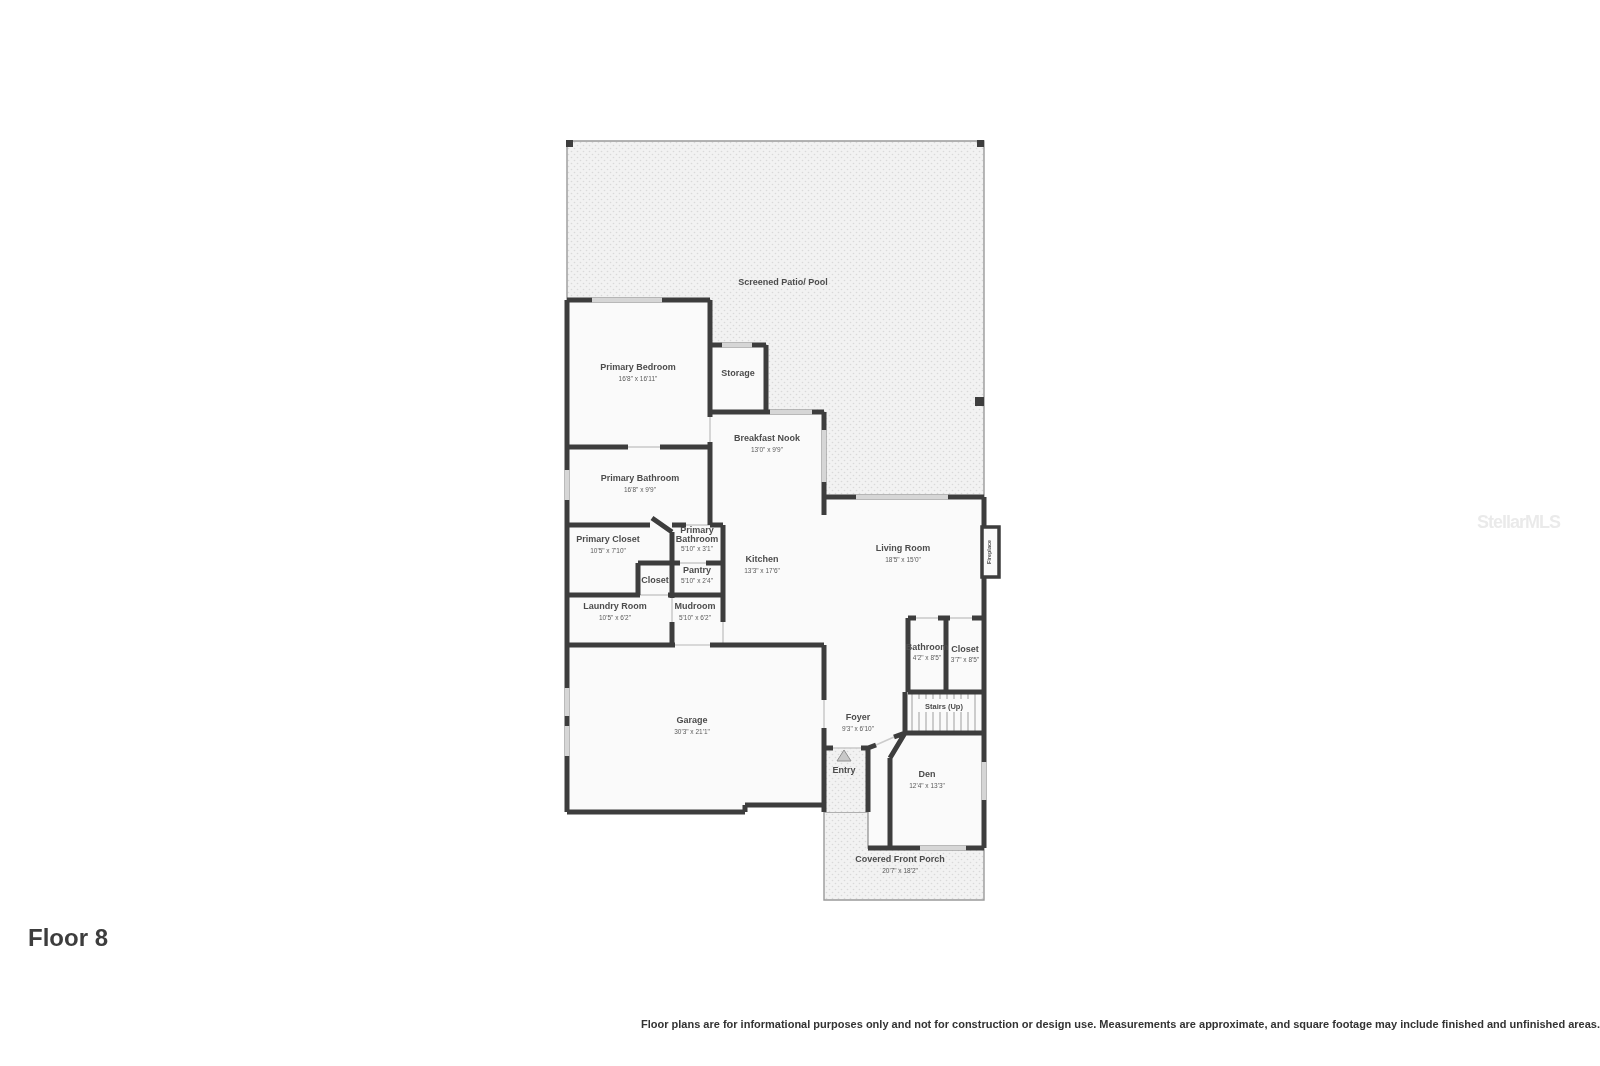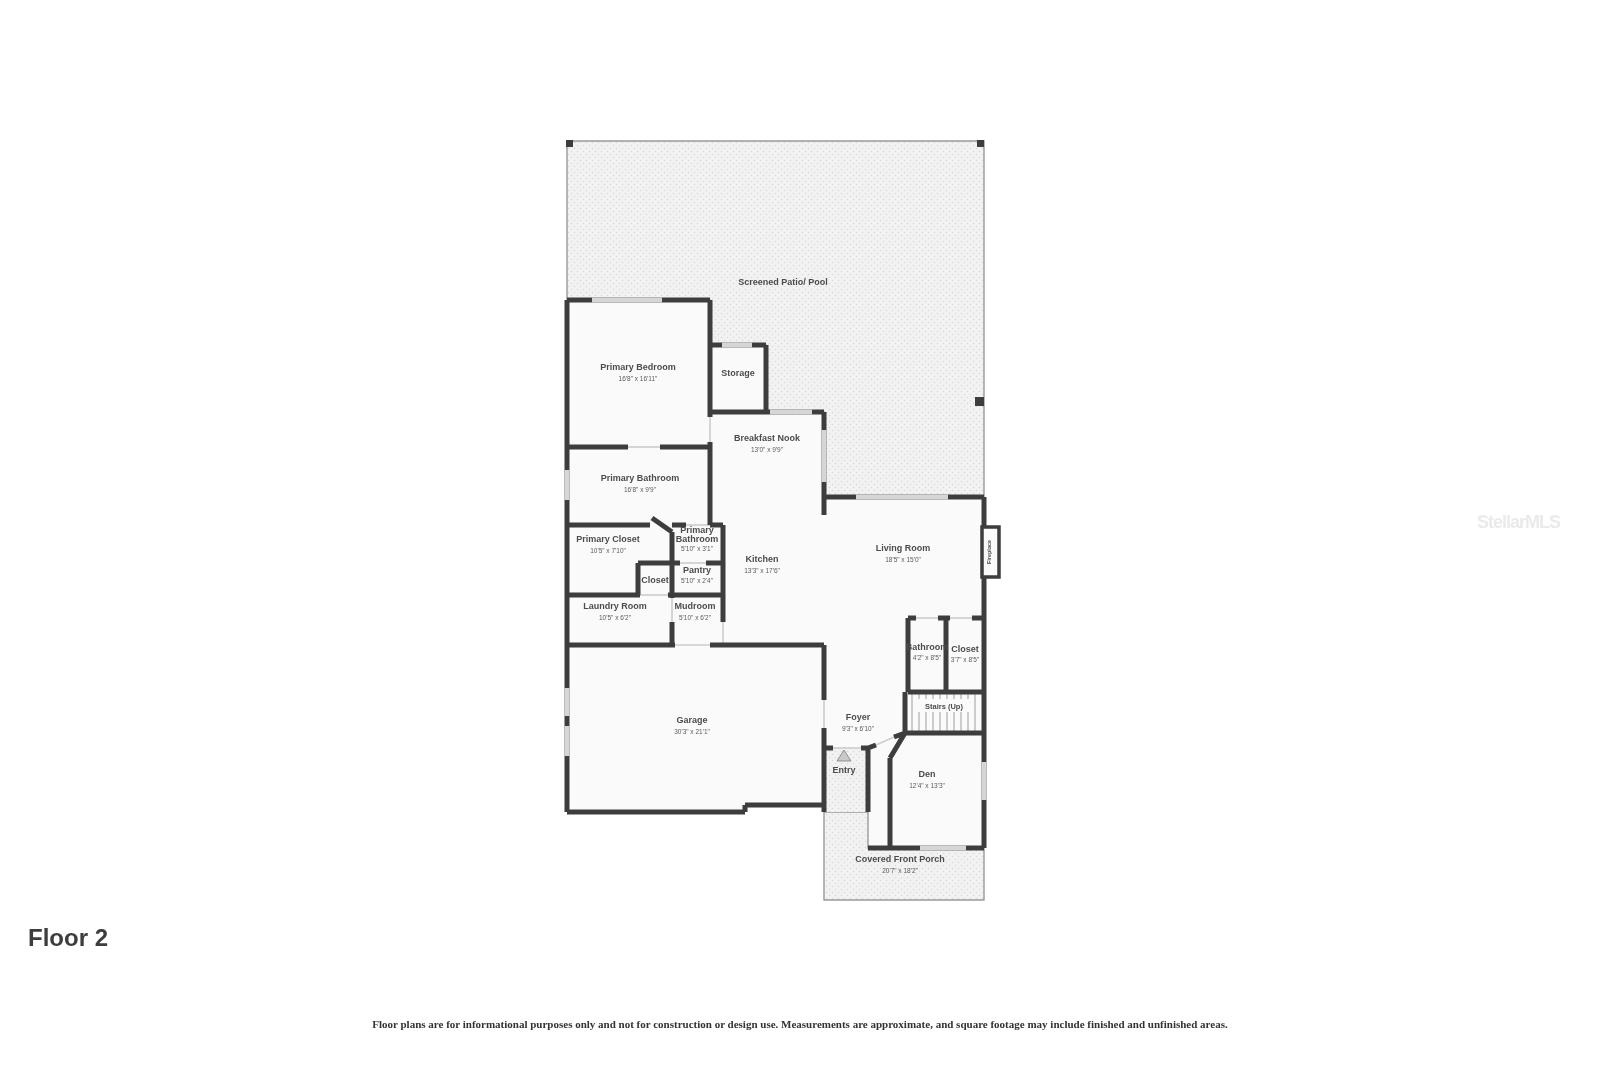--- a/index.html
+++ b/index.html
@@ -1,20 +1,20 @@
 <!DOCTYPE html>
 <html><head>
 <meta charset="utf-8">
 <style>
   html,body{margin:0;padding:0;background:#ffffff;}
   .page{position:relative;width:1600px;height:1066px;background:#ffffff;overflow:hidden;
         font-family:"Liberation Sans",sans-serif;}
   .floor-title{position:absolute;left:28px;top:924px;font-size:24px;font-weight:bold;color:#3d3d3d;}
-  .disclaimer{position:absolute;left:0;top:1018px;width:100%;text-align:center;
-              font-size:11px;font-weight:bold;color:#333333;font-family:Liberation Serif, serif;}
+  .disclaimer{position:absolute;left:0;top:1018px;width:100%;text-align:right;
+              font-size:11px;font-weight:bold;color:#333333;}
   .watermark{position:absolute;left:1477px;top:512px;font-size:18px;font-weight:bold;
              color:rgba(80,80,80,0.12);letter-spacing:-1px;}
   svg text{font-family:"Liberation Sans",sans-serif;}
   .room-name{font-size:9px;font-weight:600;fill:#4c4c4c;}
   .room-dims{font-size:6.5px;fill:#5a5a5a;}
   .area-name{font-size:9px;font-weight:600;fill:#4c4c4c;}
   .fp-label{font-size:5.5px;font-weight:600;fill:#4c4c4c;}
   .stairs-label{font-size:7.5px;font-weight:600;fill:#4c4c4c;}
 </style>
 </head>
@@ -190,18 +190,18 @@
       <text class="room-name" x="844" y="773">Entry</text>
 
       <text class="room-name" x="927" y="777">Den</text>
       <text class="room-dims" x="927" y="788">12'4" x 13'3"</text>
 
       <text class="area-name" x="900" y="862">Covered Front Porch</text>
       <text class="room-dims" x="900" y="873">20'7" x 18'2"</text>
     </g>
   </svg>
 
-  <div class="floor-title">Floor 2</div>
+  <div class="floor-title">Floor 8</div>
 
   <div class="watermark">StellarMLS</div>
 
   <div class="disclaimer">Floor plans are for informational purposes only and not for construction or design use. Measurements are approximate, and square footage may include finished and unfinished areas.</div>
 </div>
 
 </body></html>

